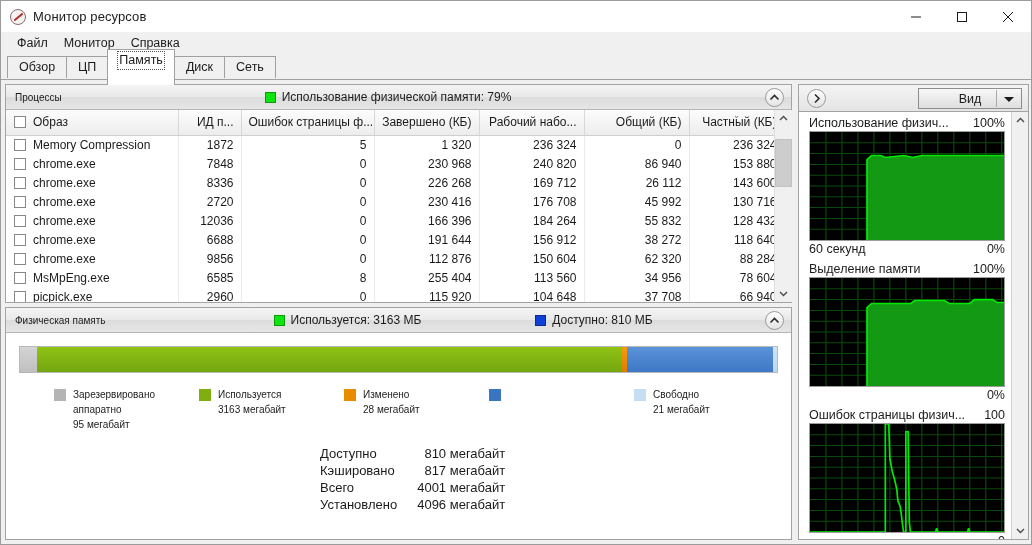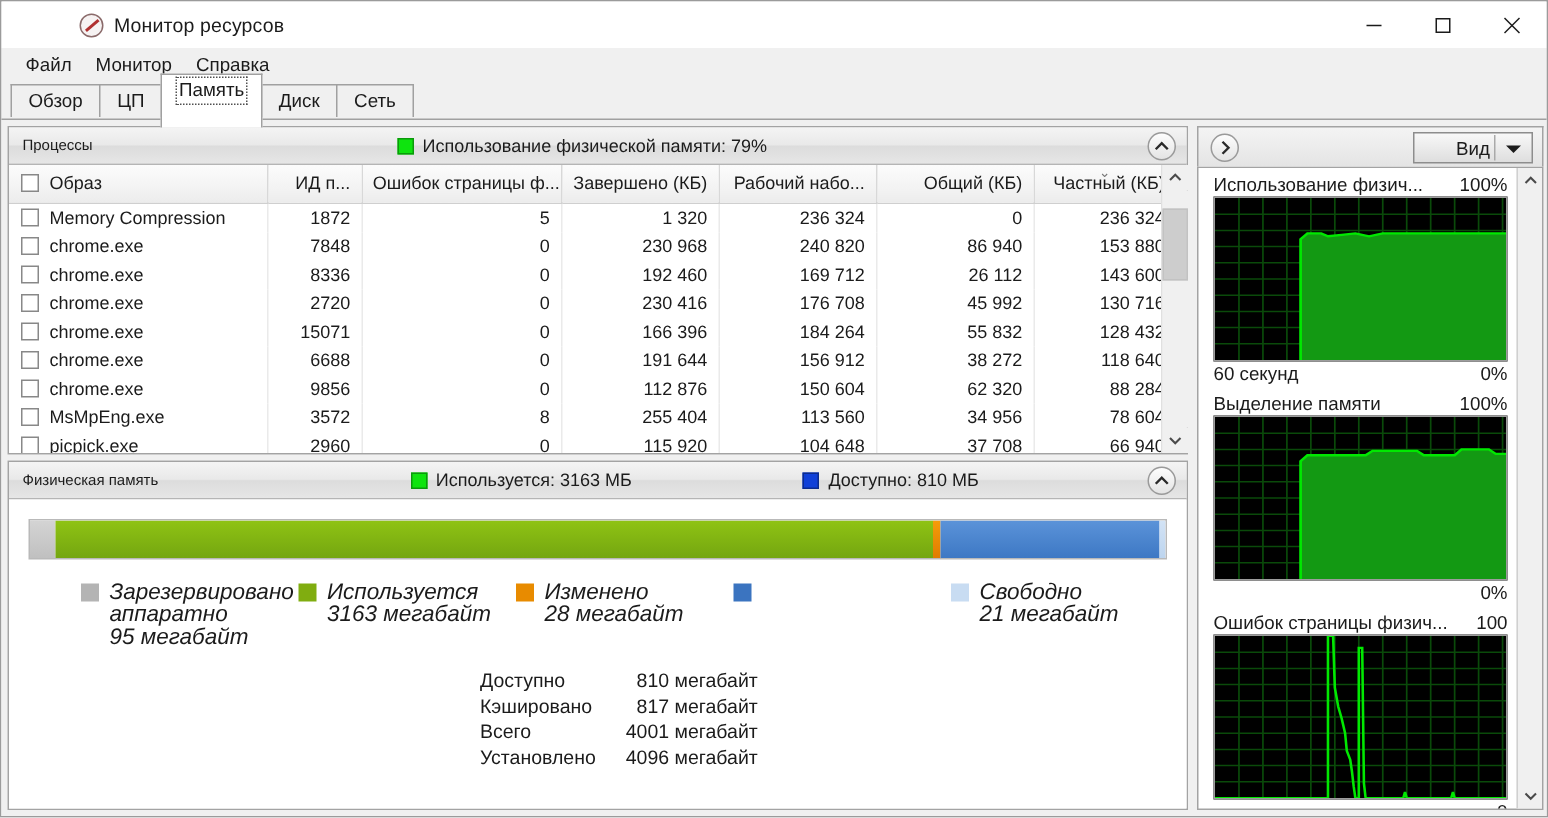--- a/index.html
+++ b/index.html
@@ -16,21 +16,20 @@
     border: 1px solid #9b9b9b;
     display: flex; flex-direction: column;
     position: relative;
   }
   
   .titlebar {
     height: 31px; flex: 0 0 31px;
     background: #ffffff;
     display: flex; align-items: center;
     position: relative;
-    padding-left: 43px;
   }
   .title-icon {
     width: 16px; height: 16px;
     margin-left: 9px; margin-right: 7px;
     border-radius: 50%;
     border: 1px solid #8a6a6a;
     background: #f6f2f2;
     position: relative;
     flex: 0 0 16px;
   }
@@ -244,21 +243,21 @@
   .legend-sw {
     width: 12px; height: 12px;
     flex: 0 0 12px;
     margin-right: 7px; margin-top: 2px;
   }
   .lg-hw   { background: #b4b4b4; }
   .lg-used { background: #80ad10; }
   .lg-mod  { background: #e88b00; }
   .lg-stby { background: #3b74c0; }
   .lg-free { background: #c8dcf2; }
-  .legend-text { font-size: 15px; color: #1b1b1b; line-height: 15px; font-style: italic; }
+  .legend-text { font-size: 10px; color: #1b1b1b; line-height: 15px; }
   .summary {
     margin-top: 12px;
     margin-left: 300px;
     font-size: 11.5px; color: #1b1b1b;
   }
   .summary tr td { padding: 0; line-height: 15px; font-size: 13px; }
   .summary td.lbl { padding-right: 18px; }
   .summary td.val { text-align: right; }
   
   .rp-toolbar {
@@ -272,21 +271,21 @@
   }
   .rp-expand {
     width: 19px; height: 19px; border-radius: 50%;
     border: 1px solid #9a9a9a;
     background: linear-gradient(to bottom,#fdfdfd,#e4e4e4);
     display: flex; align-items: center; justify-content: center;
     margin-left: 2px;
   }
   .vid-btn {
     position: absolute; right: 6px; top: 3px;
-    width: 80px; height: 21px;
+    width: 104px; height: 21px;
     border: 1px solid #8d8d8d;
     background: linear-gradient(to bottom,#f8f8f8,#dedede);
     display: flex; align-items: center; justify-content: center;
     font-size: 12.5px; color: #1b1b1b;
   }
   .vid-split {
     position: absolute; right: 24px; top: 1px; bottom: 1px;
     width: 1px; background: #a9a9a9;
   }
   .vid-caret {
@@ -436,37 +435,37 @@
                   <td>0</td>
                   <td>230 968</td>
                   <td>240 820</td>
                   <td>86 940</td>
                   <td>153 880</td>
                 </tr>
                 <tr>
                   <td class="left"><span class="cb"></span><span>chrome.exe</span></td>
                   <td>8336</td>
                   <td>0</td>
-                  <td>192 460</td>
+                  <td>226 268</td>
                   <td>169 712</td>
                   <td>26 112</td>
                   <td>143 600</td>
                 </tr>
                 <tr>
                   <td class="left"><span class="cb"></span><span>chrome.exe</span></td>
                   <td>2720</td>
                   <td>0</td>
                   <td>230 416</td>
                   <td>176 708</td>
                   <td>45 992</td>
                   <td>130 716</td>
                 </tr>
                 <tr>
                   <td class="left"><span class="cb"></span><span>chrome.exe</span></td>
-                  <td>15071</td>
+                  <td>12036</td>
                   <td>0</td>
                   <td>166 396</td>
                   <td>184 264</td>
                   <td>55 832</td>
                   <td>128 432</td>
                 </tr>
                 <tr>
                   <td class="left"><span class="cb"></span><span>chrome.exe</span></td>
                   <td>6688</td>
                   <td>0</td>
@@ -479,21 +478,21 @@
                   <td class="left"><span class="cb"></span><span>chrome.exe</span></td>
                   <td>9856</td>
                   <td>0</td>
                   <td>112 876</td>
                   <td>150 604</td>
                   <td>62 320</td>
                   <td>88 284</td>
                 </tr>
                 <tr>
                   <td class="left"><span class="cb"></span><span>MsMpEng.exe</span></td>
-                  <td>3572</td>
+                  <td>6585</td>
                   <td>8</td>
                   <td>255 404</td>
                   <td>113 560</td>
                   <td>34 956</td>
                   <td>78 604</td>
                 </tr>
                 <tr>
                   <td class="left"><span class="cb"></span><span>picpick.exe</span></td>
                   <td>2960</td>
                   <td>0</td>

